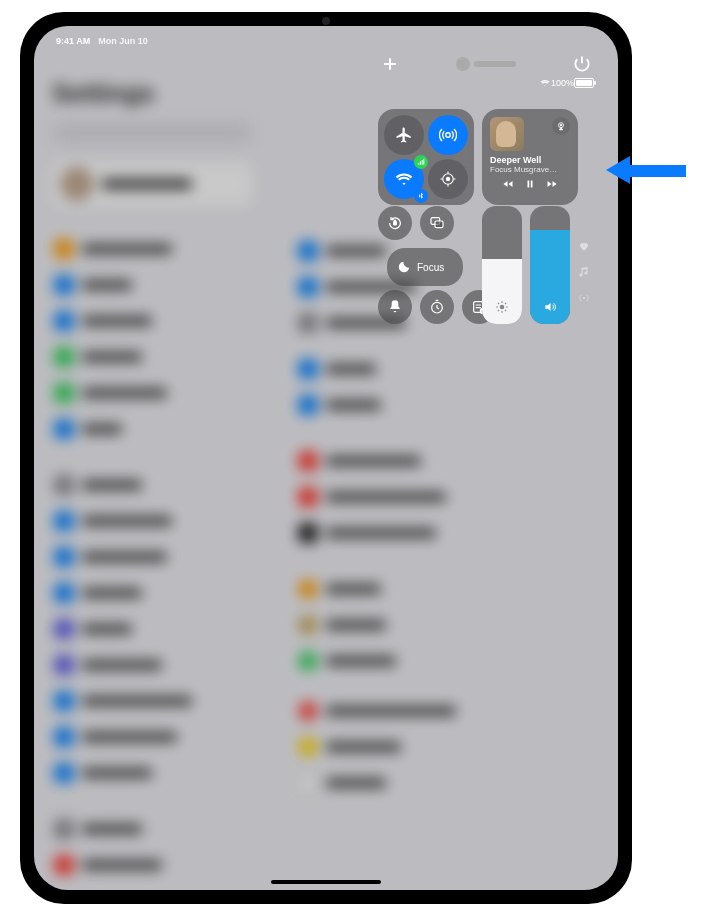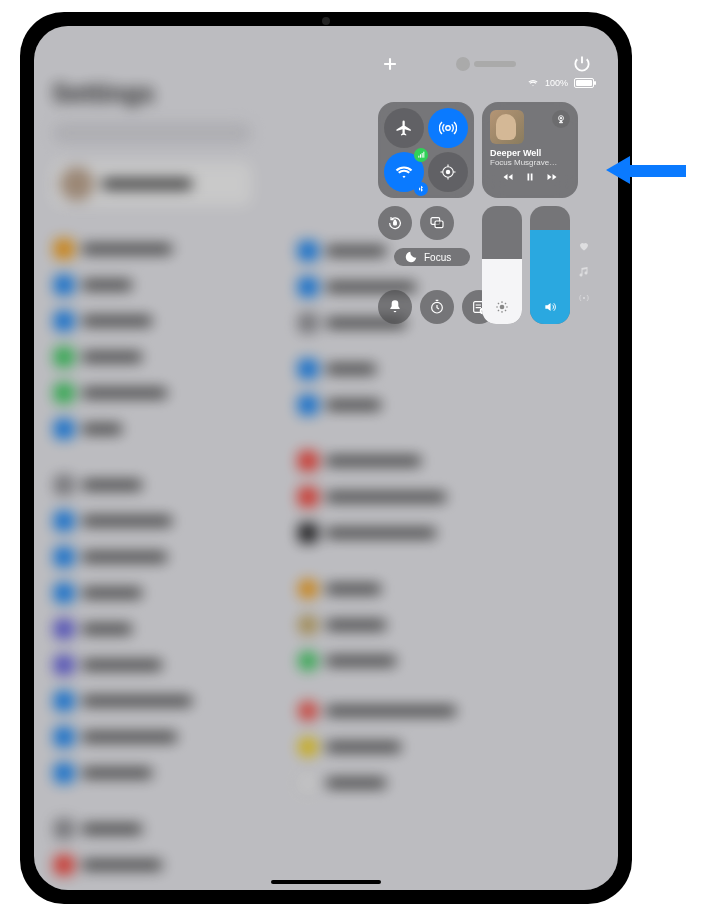--- a/index.html
+++ b/index.html
@@ -100,30 +100,31 @@
   .cc-add, .cc-power {
     width:20px; height:20px; display:flex; align-items:center; justify-content:center;
     color: #fff; font-size:14px;
   }
   .cc-user {
     display:flex; align-items:center; gap:4px;
   }
   .cc-user .av { width:14px; height:14px; border-radius:50%; background:#aaa; }
   .cc-user .nm { width:42px; height:6px; background:#aaa; border-radius:3px; }
   .cc-status {
-    position:absolute; top:24px; right:4px; display:flex; gap:6px; align-items:center;
+    position:absolute; top:24px; right:4px; display:flex; align-items:center;
     font-size:9px; font-weight:500;
   }
   .cc-status svg { width:12px; height:10px; }
   .cc-body { position:absolute; top:48px; left:0; right:0; }
   .tile {
     position: absolute;
     border-radius: 16px;
     background: rgba(60,60,62,0.55);
     backdrop-filter: blur(10px);
+    margin-top: 7px;
   }
   
   .conn { left:0; top:0; width:96px; height:96px; padding:6px; }
   .conn-grid { display:grid; grid-template-columns:1fr 1fr; grid-template-rows:1fr 1fr; width:100%; height:100%; gap:4px; }
   .cbtn { border-radius:50%; display:flex; align-items:center; justify-content:center; position: relative; }
   .cbtn svg { width:18px; height:18px; }
   .c-dark { background: rgba(90,90,92,0.7); }
   .c-blue { background: #0a7aff; }
   .subicon {
     position: absolute; width:14px; height:14px; border-radius:50%;
@@ -139,21 +140,21 @@
   .media-cast svg { width:10px; height:10px; }
   .media-title { font-size:9px; font-weight:600; margin-top:4px; white-space:nowrap; overflow:hidden; text-overflow:ellipsis; }
   .media-artist { font-size:8px; opacity:0.8; white-space:nowrap; overflow:hidden; text-overflow:ellipsis; }
   .media-ctrl { display:flex; justify-content:center; gap:10px; margin-top:4px; }
   .media-ctrl svg { width:12px; height:12px; }
   
   .rnd { width:34px; height:34px; border-radius:50%; background:rgba(70,70,72,0.6); display:flex; align-items:center; justify-content:center; }
   .rnd svg { width:16px; height:16px; }
   .lock-tile   { position:absolute; left:0;  top:104px; }
   .mirror-tile { position:absolute; left:42px; top:104px; }
-  .focus-tile  { position:absolute; left:16px; top:146px; width:76px; height:18px; border-radius:18px; background:rgba(70,70,72,0.6); display:flex; align-items:center; gap:6px; padding:0 10px; }
+  .focus-tile  { position:absolute; left:9px; top:146px; width:76px; height:38px; border-radius:18px; background:rgba(70,70,72,0.6); display:flex; align-items:center; gap:6px; padding:0 10px; }
   .focus-tile svg { width:14px; height:14px; }
   .focus-tile span { font-size:10px; }
   .bell-tile   { position:absolute; left:0;  top:188px; }
   .timer-tile  { position:absolute; left:42px; top:188px; }
   .note-tile   { position:absolute; left:84px; top:188px; }
   
   .slider { position:absolute; width:40px; height:118px; border-radius:14px; background:rgba(70,70,72,0.6); overflow:hidden; }
   .slider .fill { position:absolute; bottom:0; left:0; right:0; background:#f5f5f7; }
   .slider .sicon { position:absolute; bottom:8px; left:50%; transform:translateX(-50%); }
   .slider .sicon svg { width:14px; height:14px; }
@@ -327,20 +328,27 @@
           </div>
         <div class="bg-row">
             <div class="ic" style="background:#ffffff;border-radius:50%;border:1px solid #bbb"></div>
             <div class="tx" style="width:60px"></div>
           </div>
       </div>
     </div>
 
     <div class="dim"></div>
 
+    <div class="status-bar">
+      <div class="status-left">
+        <span>9:41 AM</span>
+        <span style="opacity:.85">Mon Jun 10</span>
+      </div>
+      <div class="status-right"></div>
+    </div>
 
     <div class="cc">
       <div class="cc-top-row">
         <div class="cc-add">
           <svg viewBox="0 0 24 24" fill="none" stroke="#fff" stroke-width="2.5">
               <path d="M12 5v14M5 12h14"></path>
             </svg>
         </div>
         <div class="cc-user">
           <div class="av"></div>

